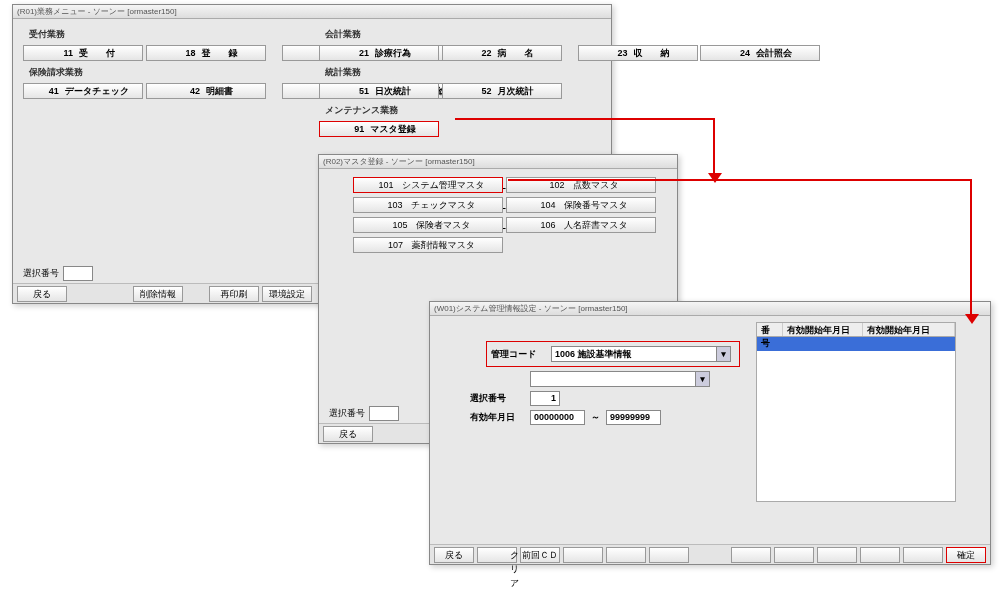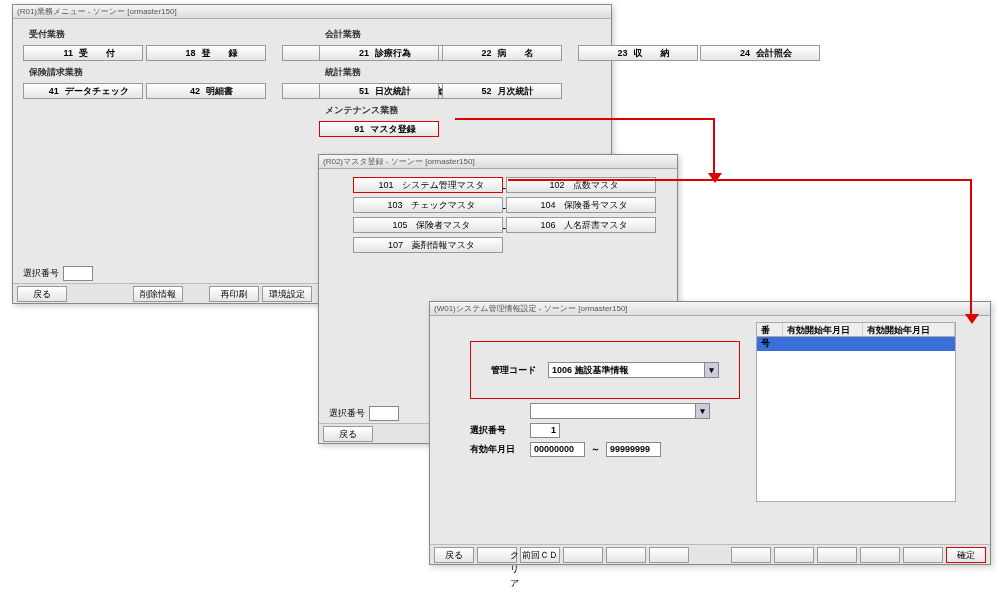--- a/index.html
+++ b/index.html
@@ -115,21 +115,21 @@
   <div class="footer">
     <div class="btn btn50">戻る</div>
   </div>
 </div>
 
 <div class="window" style="left:429px; top:301px; width:562px; height:264px;">
   <div class="titlebar">(W01)システム管理情報設定 - ソーンー [ormaster150]</div>
   <div class="wbody">
     <div class="hrow">
       <div class="col" style="width:300px; padding-top:15px; padding-left:30px;">
-        <div class="fieldrow hl" style="padding:20px;">
+        <div class="fieldrow hl" style="padding:4px;margin-left:16px;">
           <label>管理コード</label>
           <div class="select" style="width:180px;">
             <span>1006 施設基準情報</span>
               <div class="dd">▾</div>
           </div>
         </div>
         <div class="fieldrow">
           <label></label>
           <div class="select" style="width:180px;">
               <span></span>

